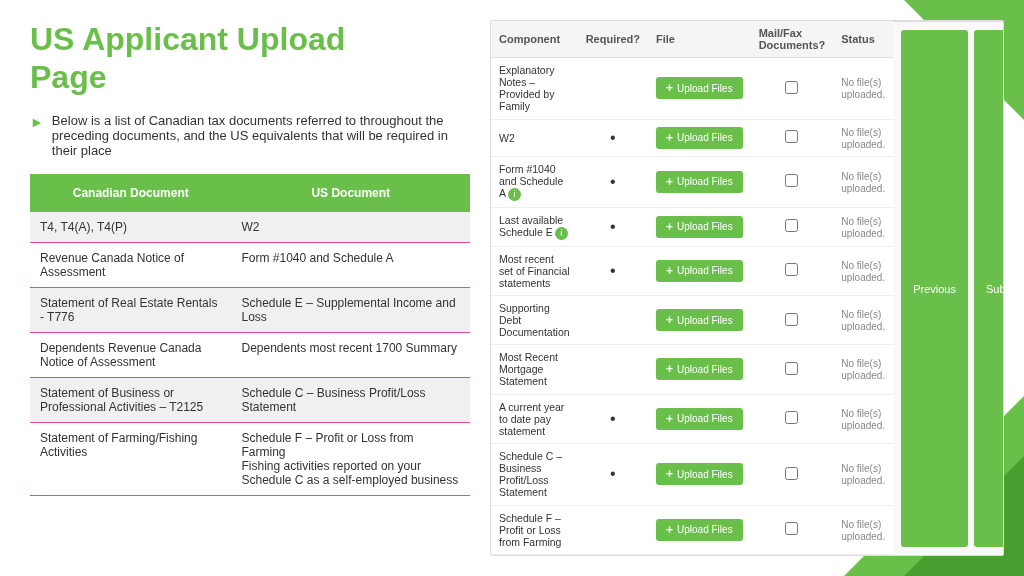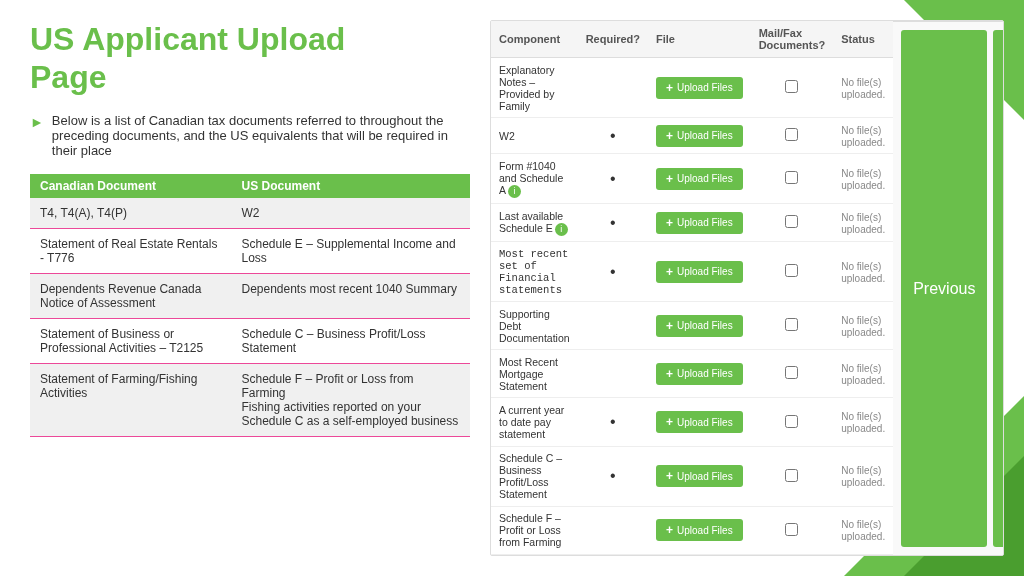--- a/index.html
+++ b/index.html
@@ -82,22 +82,22 @@
     .doc-table {
       width: 100%;
       border-collapse: collapse;
       font-size: 12px;
     }
 
     .doc-table thead tr th {
       background: #6abf4b;
       color: #fff;
       font-weight: bold;
-      padding: 5px 10px;
-      text-align: left;
+      padding: 12px 10px;
+      text-align: center;
     }
 
     .doc-table tbody tr:nth-child(odd) {
       background: #f0f0f0;
     }
     .doc-table tbody tr:nth-child(even) {
       background: #fff;
     }
 
     .doc-table tbody tr td {
@@ -187,21 +187,21 @@
       display: flex;
       gap: 6px;
     }
 
     .btn-previous {
       background: #6abf4b;
       color: #fff;
       border: none;
       padding: 4px 12px;
       border-radius: 3px;
-      font-size: 16px;
+      font-size: 11px;
       cursor: pointer;
     }
 
     .btn-submit {
       background: #6abf4b;
       color: #fff;
       border: none;
       padding: 4px 12px;
       border-radius: 3px;
       font-size: 11px;
@@ -248,26 +248,30 @@
           <th>Canadian Document</th>
           <th>US Document</th>
         </tr>
       </thead>
       <tbody id="doc-table-body">
           <tr>
             <td>T4, T4(A), T4(P)</td>
             <td style="white-space: pre-line;">W2</td>
           </tr>
           <tr>
+            <td>Revenue Canada Notice of Assessment</td>
+            <td style="white-space: pre-line;">Form #1040 and Schedule A</td>
+          </tr>
+          <tr>
             <td>Statement of Real Estate Rentals - T776</td>
             <td style="white-space: pre-line;">Schedule E – Supplemental Income and Loss</td>
           </tr>
           <tr>
             <td>Dependents Revenue Canada Notice of Assessment</td>
-            <td style="white-space: pre-line;">Dependents most recent 1040 Summary</td>
+            <td style="white-space: pre-line;">Dependents most recent 1700 Summary</td>
           </tr>
           <tr>
             <td>Statement of Business or Professional Activities – T2125</td>
             <td style="white-space: pre-line;">Schedule C – Business Profit/Loss Statement</td>
           </tr>
           <tr>
             <td>Statement of Farming/Fishing Activities</td>
             <td style="white-space: pre-line;">Schedule F – Profit or Loss from Farming
 Fishing activities reported on your Schedule C as a self-employed business</td>
           </tr>
@@ -318,21 +322,21 @@
           <tr>
             <td style="max-width: 140px;">Last available Schedule E<span class="info-icon">i</span></td>
             <td style="text-align: center;"><span class="required-dot">•</span></td>
             <td>
               <button class="upload-btn"><span class="plus-icon">+</span> Upload Files</button>
             </td>
             <td class="checkbox-cell" style="text-align: center;"><input type="checkbox" style=""></td>
             <td><span class="no-files">No file(s) uploaded.</span></td>
           </tr>
           <tr>
-            <td style="max-width: 140px; font-family: Liberation Mono, monospace;">Most recent set of Financial statements</td>
+            <td style="max-width: 140px;">Most recent set of Financial statements</td>
             <td style="text-align: center;"><span class="required-dot">•</span></td>
             <td>
               <button class="upload-btn"><span class="plus-icon">+</span> Upload Files</button>
             </td>
             <td class="checkbox-cell" style="text-align: center;"><input type="checkbox" style=""></td>
             <td><span class="no-files">No file(s) uploaded.</span></td>
           </tr>
           <tr>
             <td style="max-width: 140px;">Supporting Debt Documentation</td>
             <td style="text-align: center;"></td>

